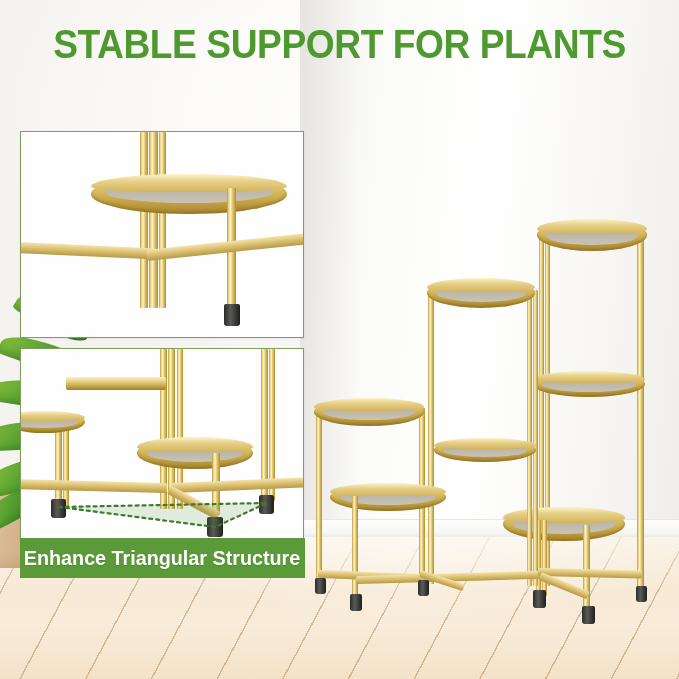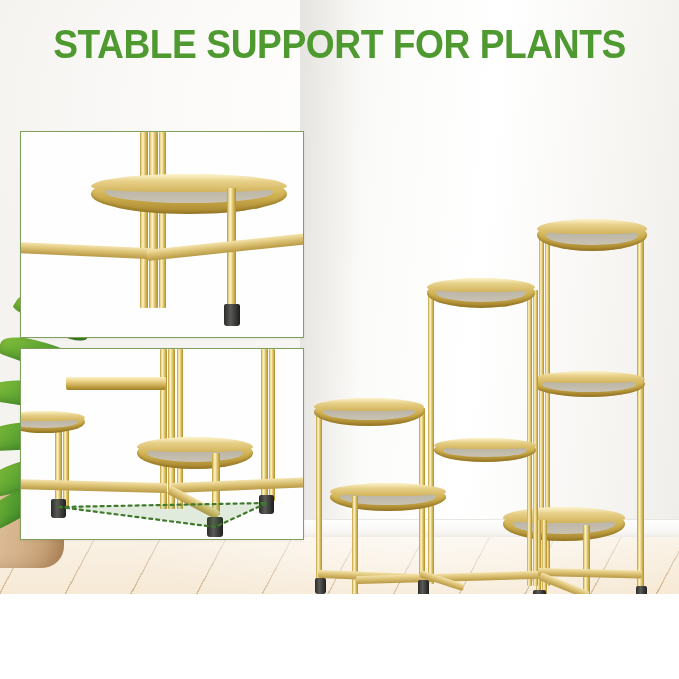--- a/index.html
+++ b/index.html
@@ -1,21 +1,21 @@
 <!DOCTYPE html>
 <html><head>
 <meta charset="utf-8">
 <style>
   html,body{margin:0;padding:0;}
   body{
     width:679px;height:679px;overflow:hidden;
     font-family:"Liberation Sans", sans-serif;
     background:#ffffff;
   }
-  #stage{position:relative;width:679px;height:594px;overflow:hidden;background:#fdfdfc;}
+  #stage{position:relative;width:679px;height:679px;overflow:hidden;background:#fdfdfc;}
 
   
   .bg-wash{
     position:absolute;inset:0;
     background:
       radial-gradient(ellipse 420px 300px at 58% 18%, #ffffff 0%, #fbfaf8 55%, #f4f3f0 100%),
       linear-gradient(100deg,#fafaf8 0%,#ffffff 38%,#f6f5f2 100%);
   }
   .wall{
     position:absolute;left:300px;top:0;width:379px;height:540px;
@@ -305,14 +305,17 @@
       <div class="foot" style="left:186px;top:168px;width:16px;height:20px;"></div>
       <div class="foot" style="left:238px;top:146px;width:15px;height:19px;"></div>
 
       <svg class="tri-svg" viewBox="0 0 282 190">
         <polygon points="38,158 194,178 246,154" fill="#4d8a33" opacity="0.16"></polygon>
         <polyline points="38,158 194,178 246,154 38,158" fill="none" stroke="#3f7a2c" stroke-width="2.2" stroke-dasharray="3 4" stroke-linecap="round"></polyline>
       </svg>
     </div>
   </div>
 
+  <div class="caption-bar">
+    <span class="caption-text">Enhance Triangular Structure</span>
+  </div>
 
 </div>
 
 </body></html>

